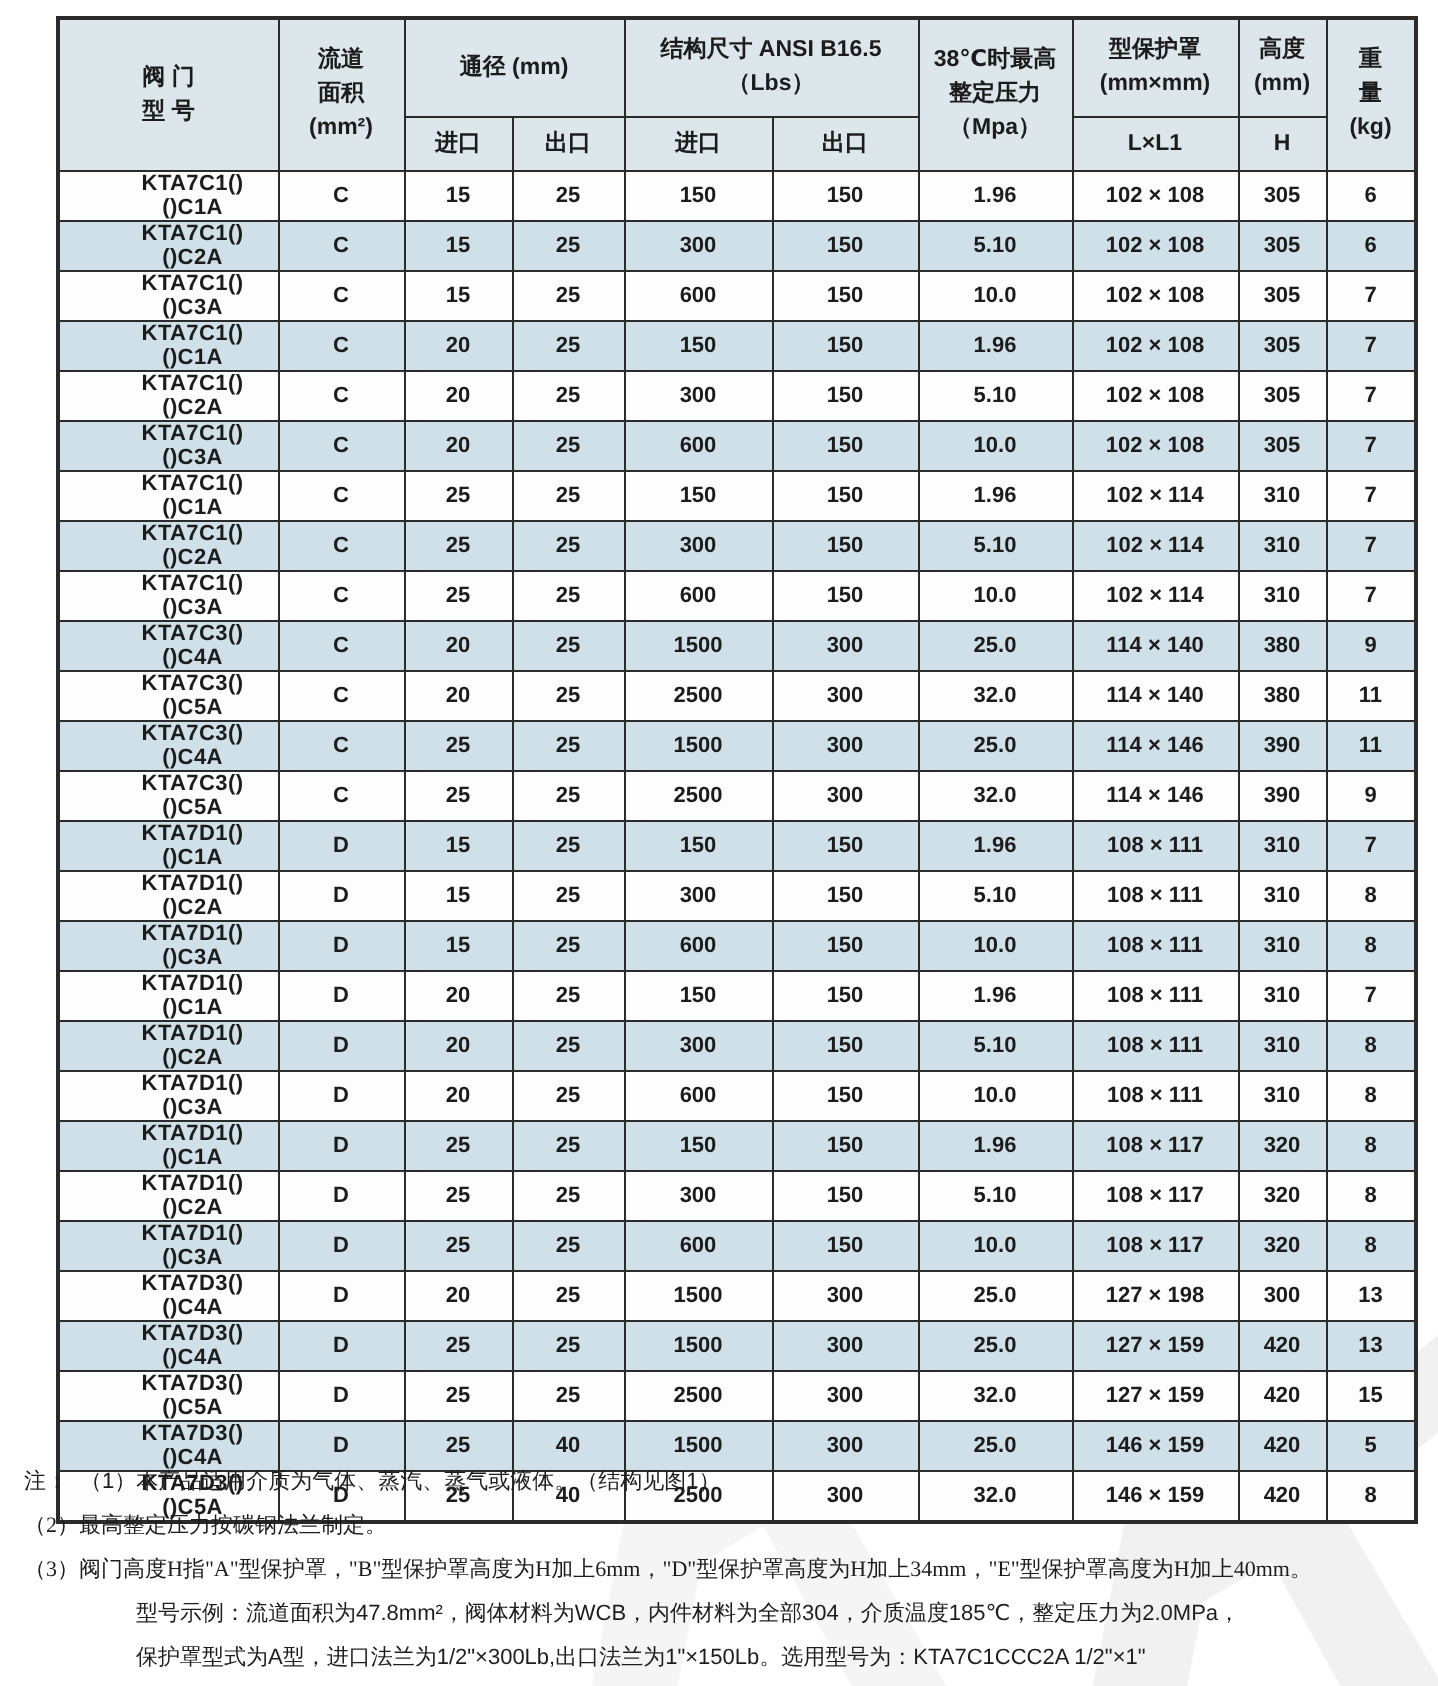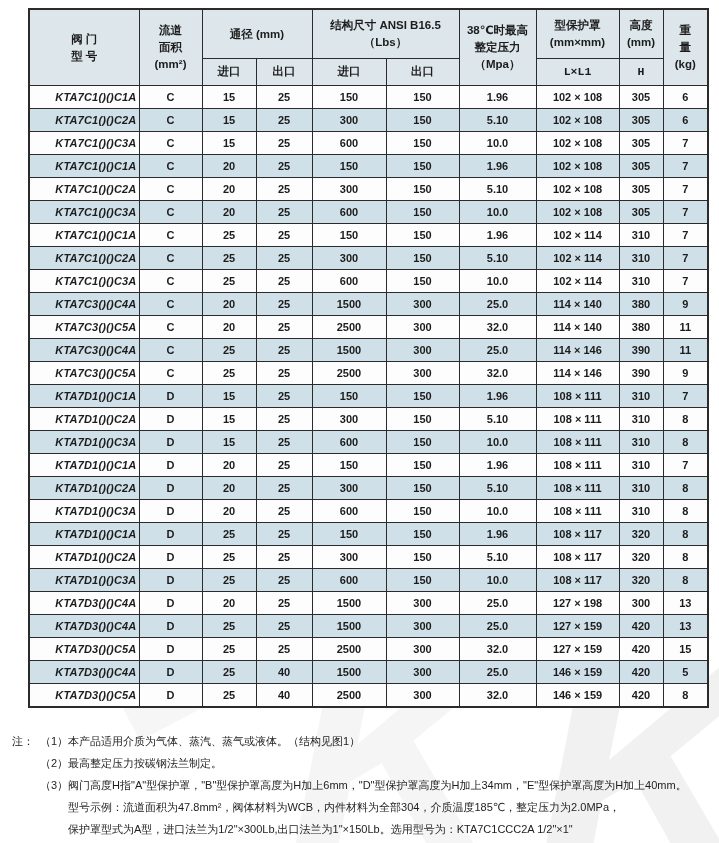--- a/index.html
+++ b/index.html
@@ -29,29 +29,29 @@
   table.spec th,table.spec td{
     border:1px solid #2b2b2b;
     font-size:11px;font-weight:bold;color:#1c1c1c;
     text-align:center;vertical-align:middle;
     padding:0 2px;overflow:hidden;
   }
   table.spec thead th{
     background:#dce6eb;white-space:pre-line;line-height:1.45;font-size:11.5px;
   }
   thead tr.hrow-top th{height:48px;}
-  thead tr.hrow-sub th{height:26px;font-family:Liberation Mono, monospace;}
+  thead tr.hrow-sub th{height:26px;}
   tbody td{height:22px;background:#fdfdfd;}
   tbody tr:nth-child(even) td{background:#cfe0e8;}
-  tbody td.model{text-align:right;padding-left:9px;letter-spacing:0.2px;font-style:italic;}
+  tbody td.model{text-align:center;padding-left:26px;letter-spacing:0.2px;}
 
   
   .notes{position:absolute;left:12px;top:730px;width:700px;font-size:11px;line-height:22px;color:#1d1d1d;z-index:2;}
   .note-line{white-space:nowrap;}
-  .ind-1{margin-left:28px;}
+  .ind-1{font-family:Liberation Serif, serif;}
   .ind-2{margin-left:56px;}
   .note-first{display:flex;}
   .note-label{flex:0 0 auto;margin-right:6px;}
 </style>
 </head>
 <body>
 
 <div class="watermark">
   <div class="wm-bar wm-b3"></div>
   <div class="wm-bar wm-b1"></div>

